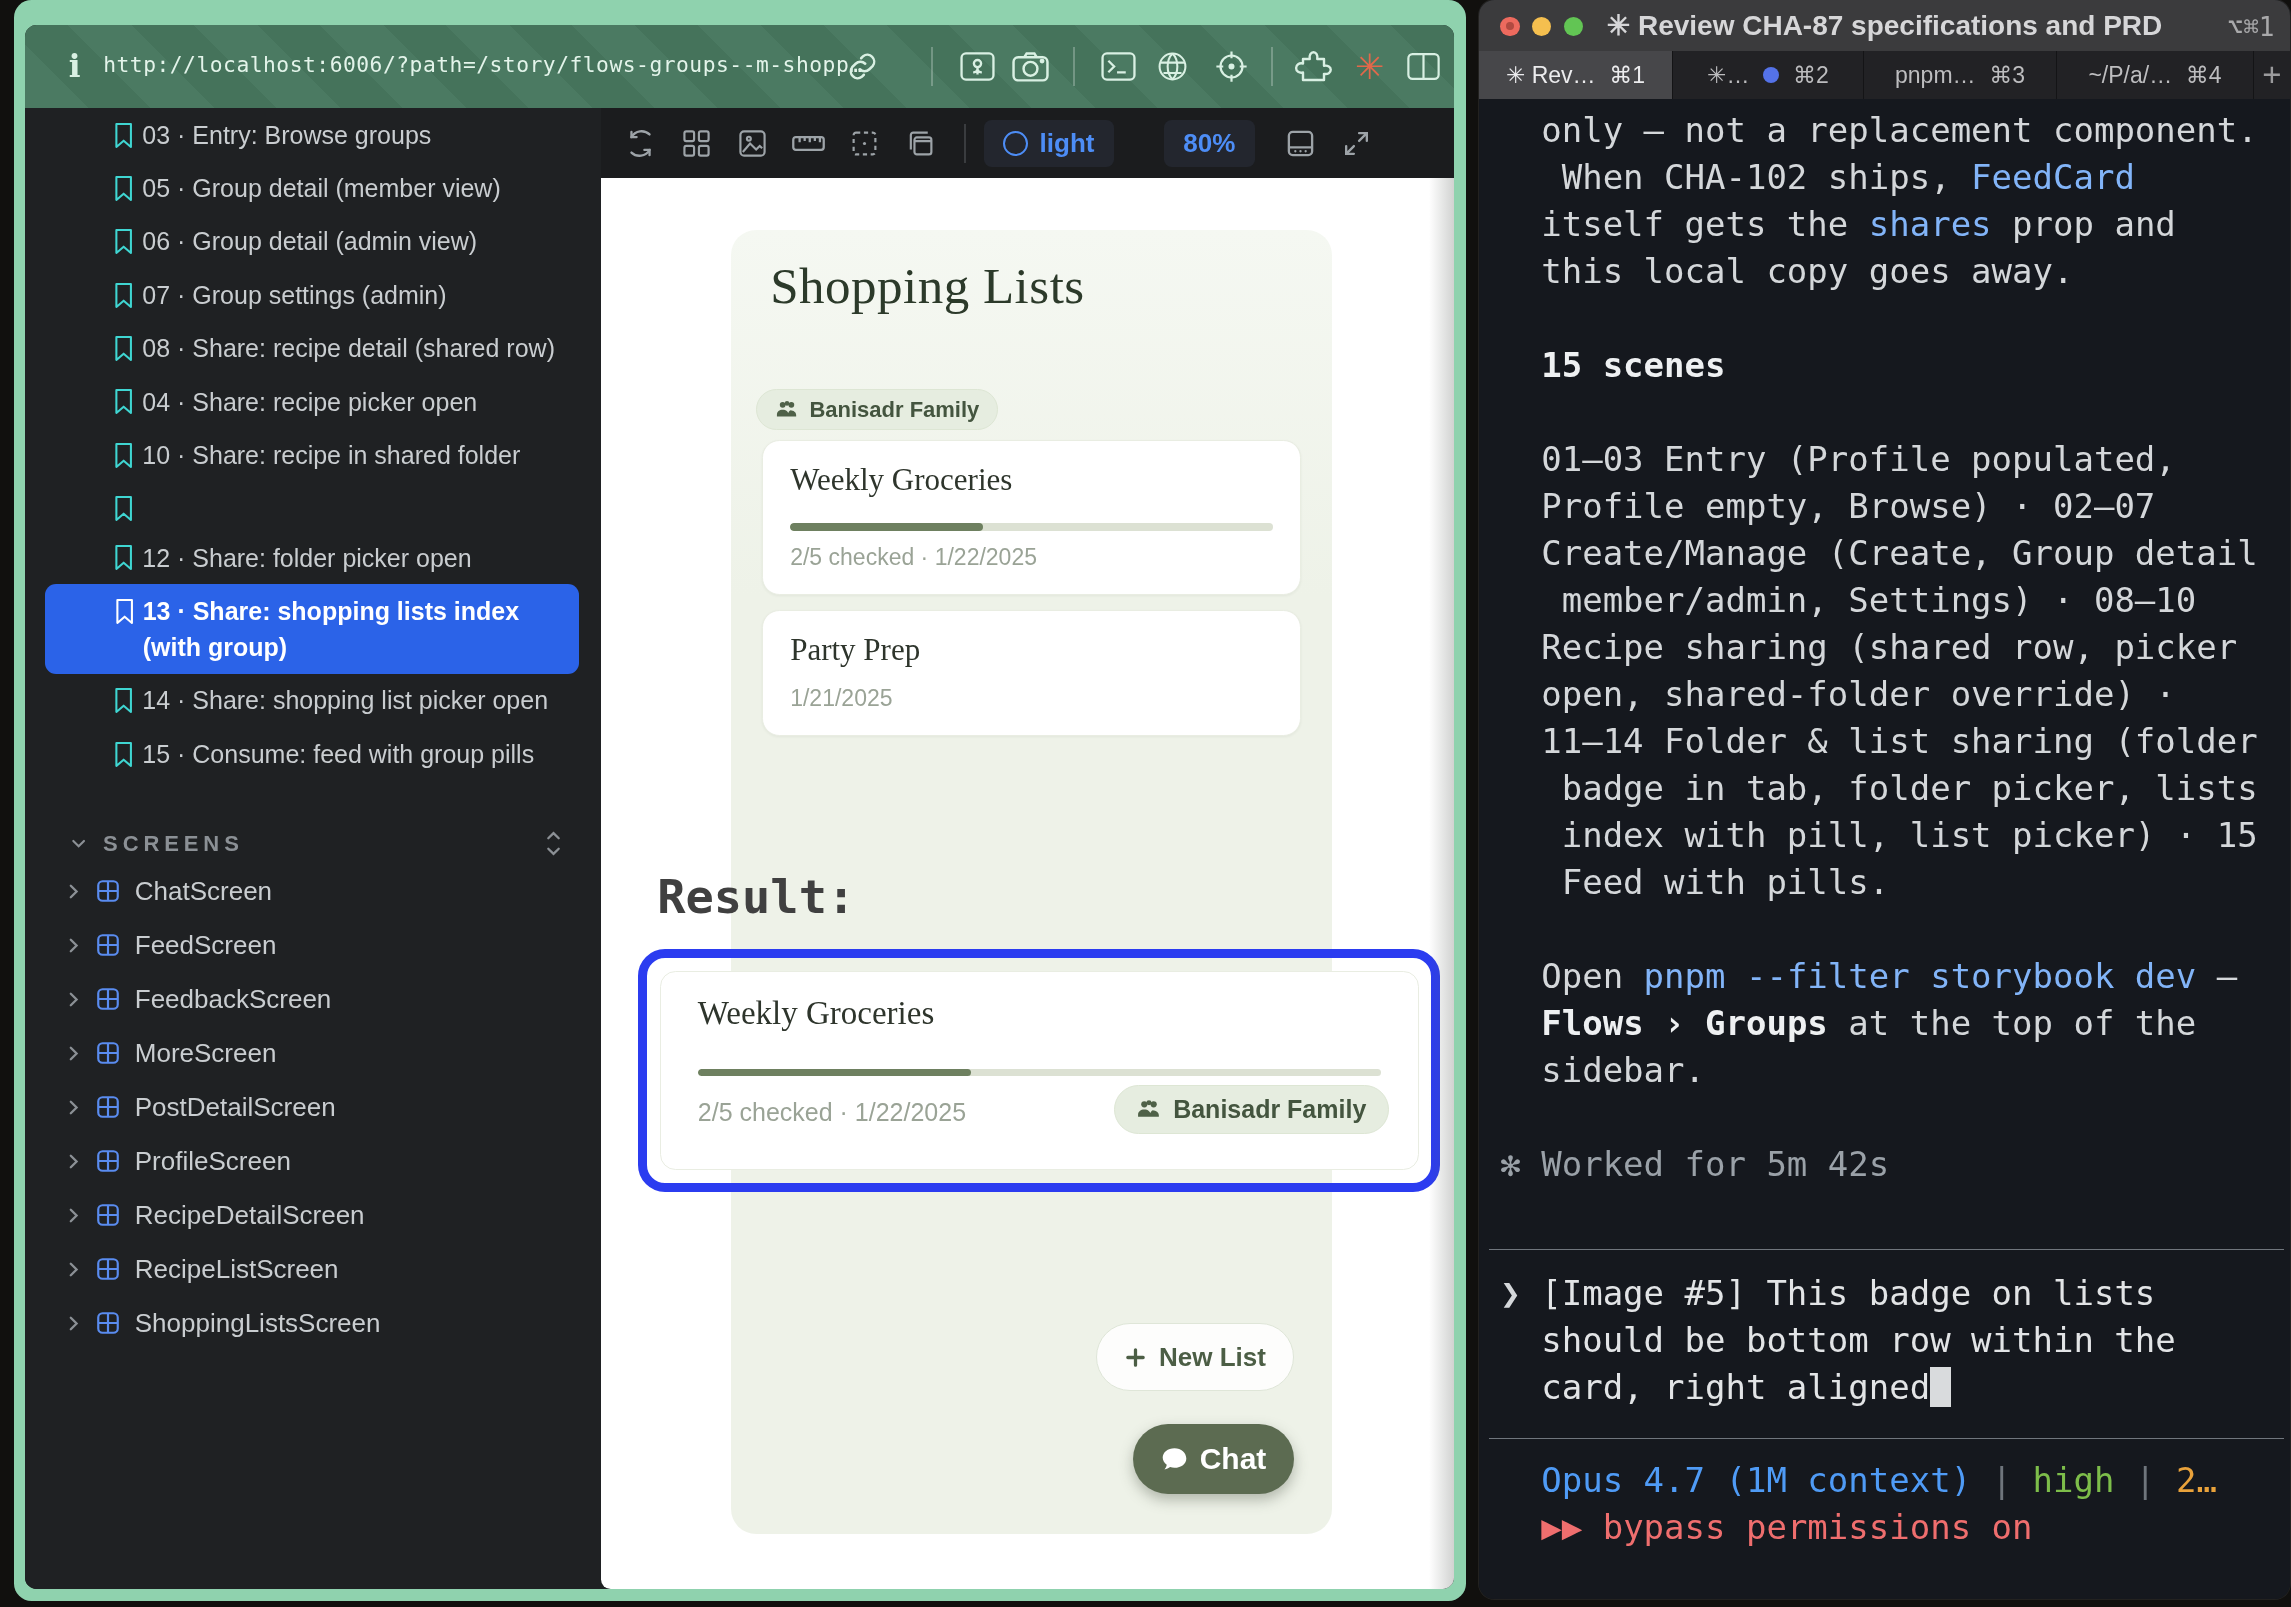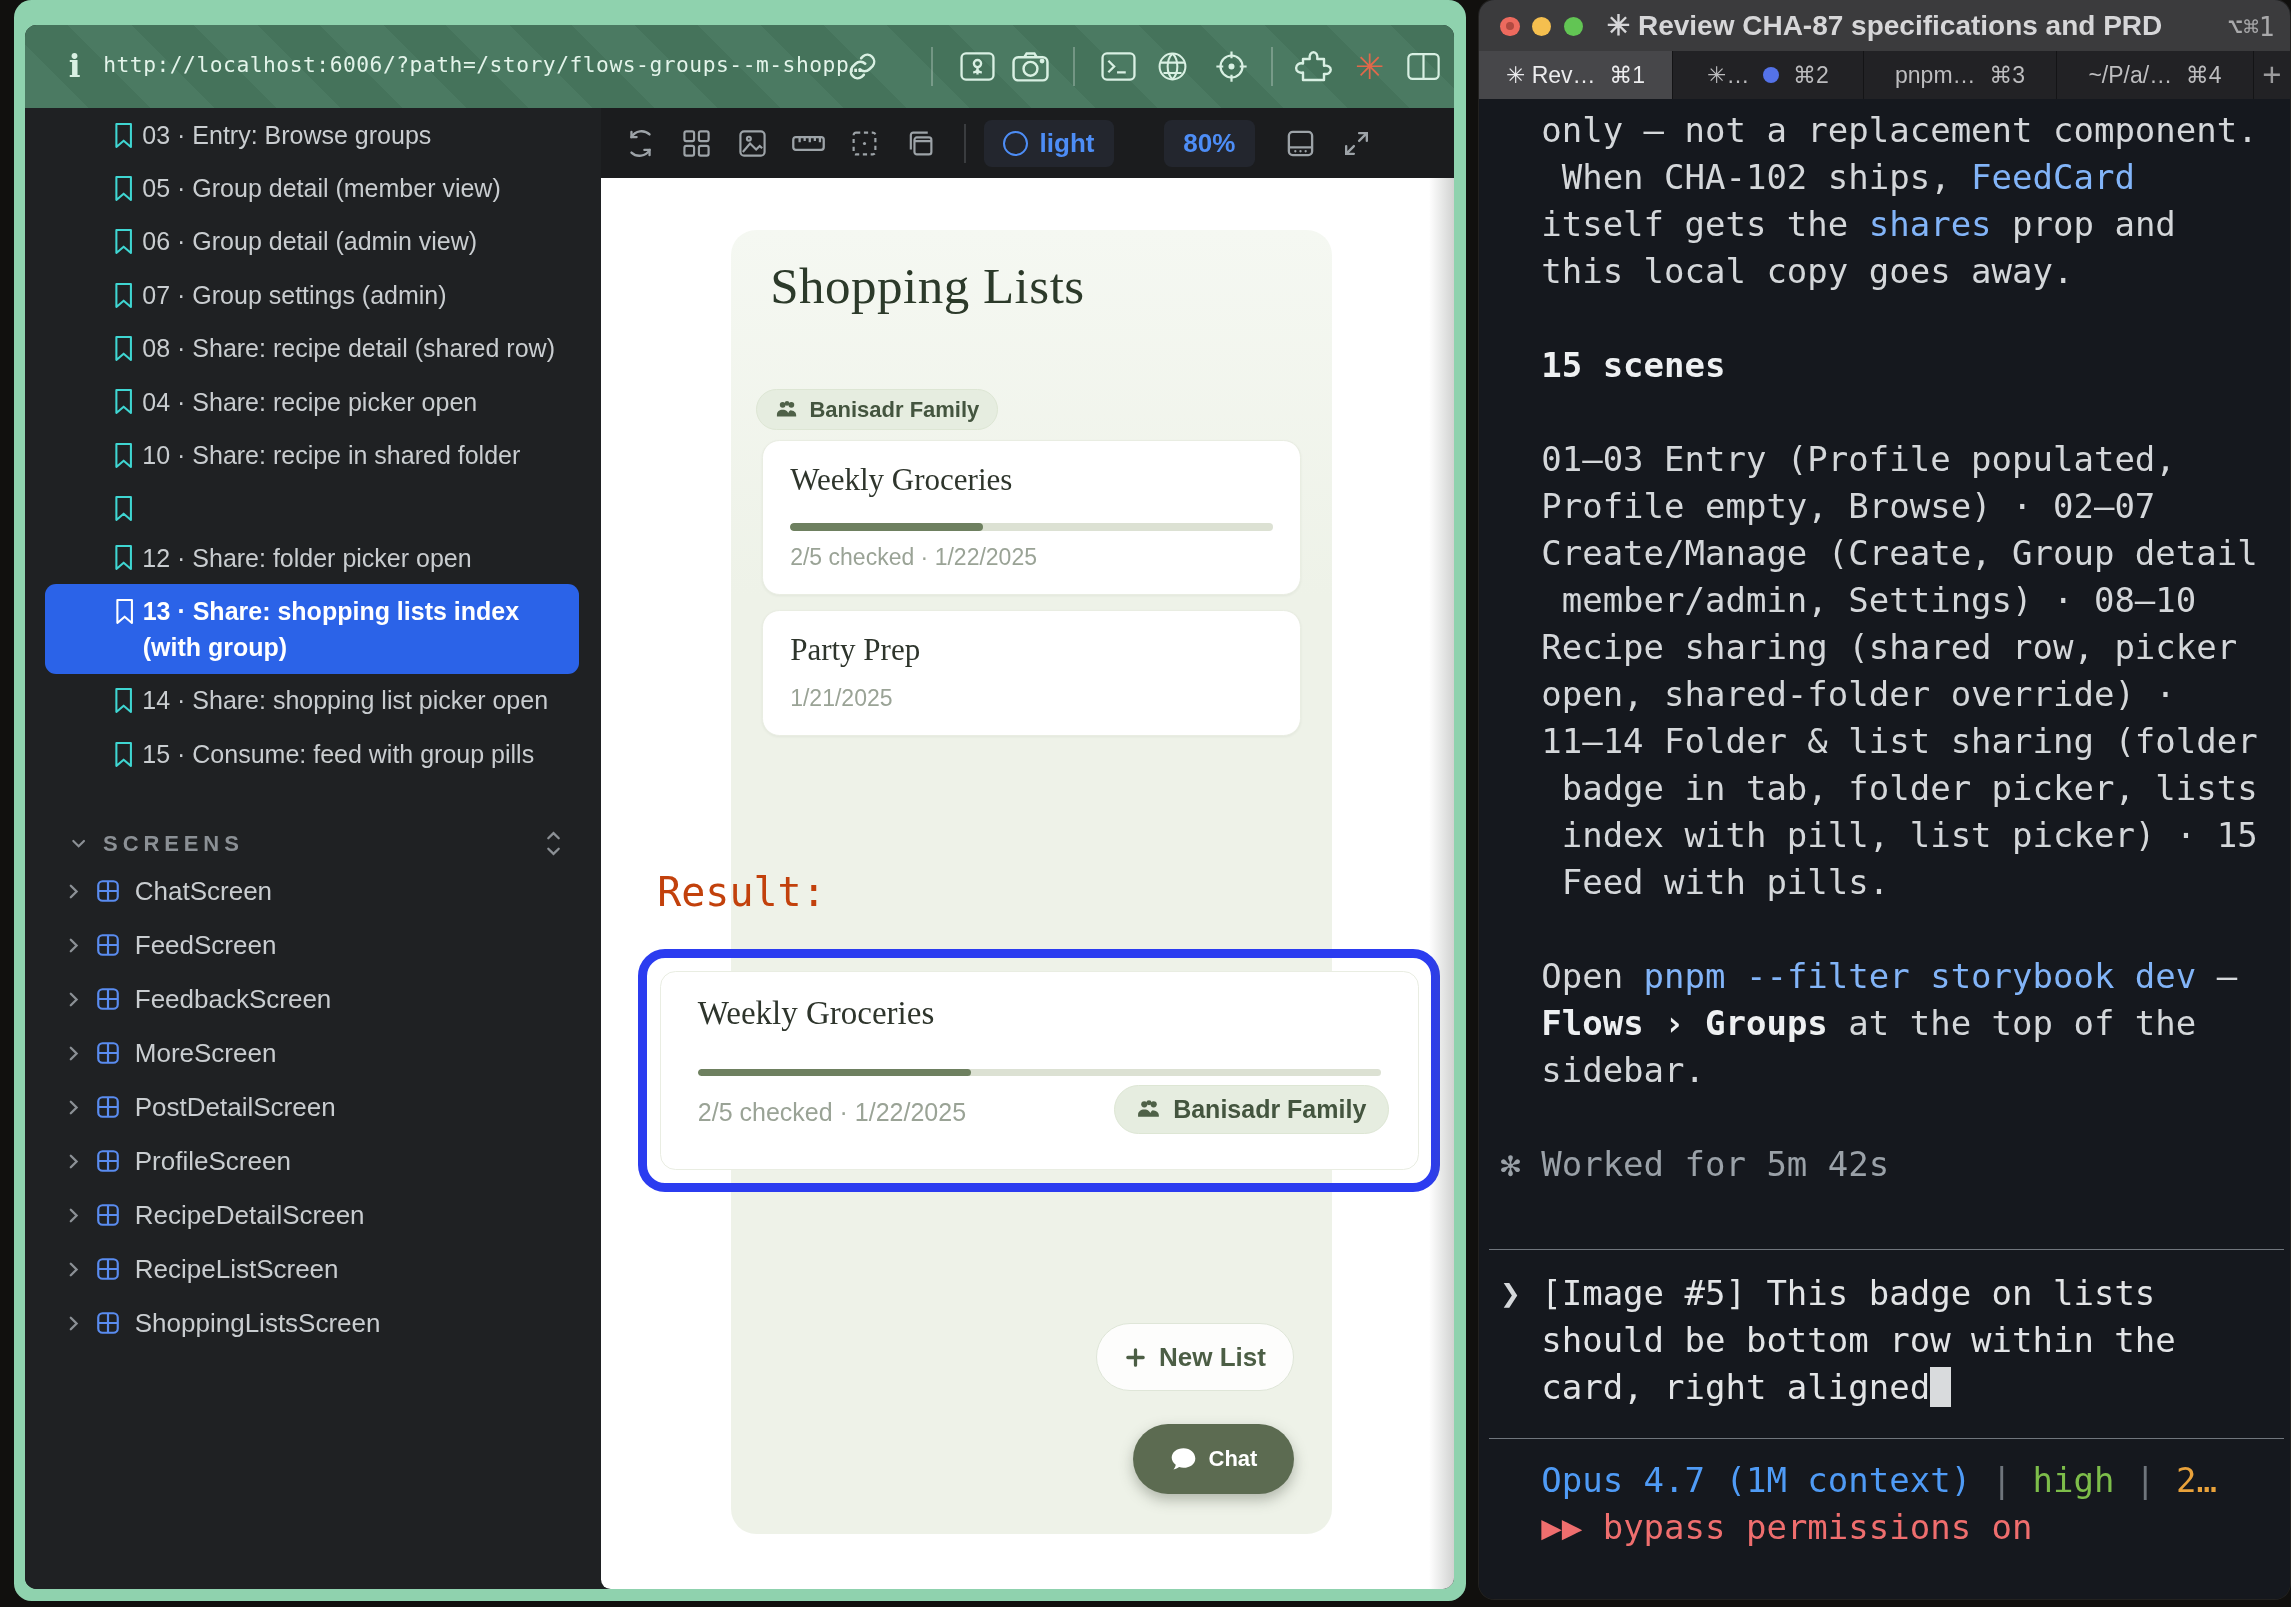--- a/index.html
+++ b/index.html
@@ -125,21 +125,21 @@
   .lc-title{position:absolute;left:27px;top:21.3px;font-size:31px;color:#2e352c;}
   .track{position:absolute;left:27px;right:27px;height:7.8px;border-radius:3.9px;background:#dce1d3;overflow:hidden;}
   .track .fill{height:100%;border-radius:3.9px;background:#6e8060;}
   .card-weekly .track{top:82px;}
   .lc-meta{position:absolute;left:27px;font-size:23px;color:#9aa396;}
   .card-weekly .lc-meta{top:103px;}
   .card-party .lc-title{top:21.3px;}
   .card-party .lc-meta{top:74px;}
 
   .result-label{
-    position:absolute;left:56px;top:691px;font-size:40px;color:#c2410c;font-weight:400;
+    position:absolute;left:56px;top:691px;font-size:47px;color:#404040;font-weight:700;
   }
   .result-box{
     position:absolute;left:37px;top:771px;width:802px;height:243px;
     border:9.7px solid #2b3cf0;border-radius:27px;box-sizing:border-box;
   }
   .result-card{
     position:absolute;left:12.6px;top:12.6px;right:12.6px;bottom:12.6px;
     background:#ffffff;border:1px solid #e9ede2;border-radius:15.5px;
   }
   .rc-title{position:absolute;left:37px;top:23px;font-size:33px;color:#2e352c;}
@@ -149,21 +149,21 @@
 
   .btn-newlist{
     position:absolute;left:495px;top:1145px;width:198px;height:68px;border-radius:34px;
     background:#fdfdfc;border:1.9px solid #dfe6d8;color:#4c5e45;
     font-size:26px;font-weight:700;display:flex;align-items:center;justify-content:center;gap:11.6px;
     cursor:pointer;font-family:inherit;
   }
   .btn-chat{
     position:absolute;left:532px;top:1246px;width:161px;height:70px;border-radius:35px;
     background:#5c6b51;border:none;color:#ffffff;
-    font-size:22px;font-weight:700;display:flex;align-items:center;justify-content:center;gap:11.6px;
+    font-size:30px;font-weight:700;display:flex;align-items:center;justify-content:center;gap:11.6px;
     cursor:pointer;box-shadow:0 5.8px 13.6px rgba(60,70,55,0.35);font-family:inherit;
   }
 
   
   .win-right{
     position:absolute;left:1479px;top:0;width:811px;height:1599px;
     background:#15181e;border-radius:15.5px;overflow:hidden;
     box-shadow:0 0 0 1px rgba(255,255,255,0.08);
     display:flex;flex-direction:column;
   }

